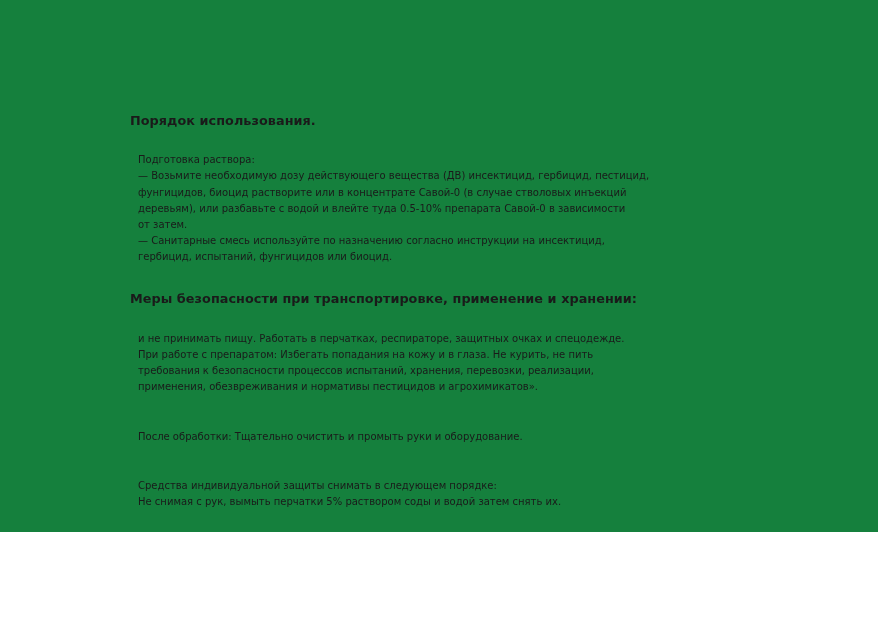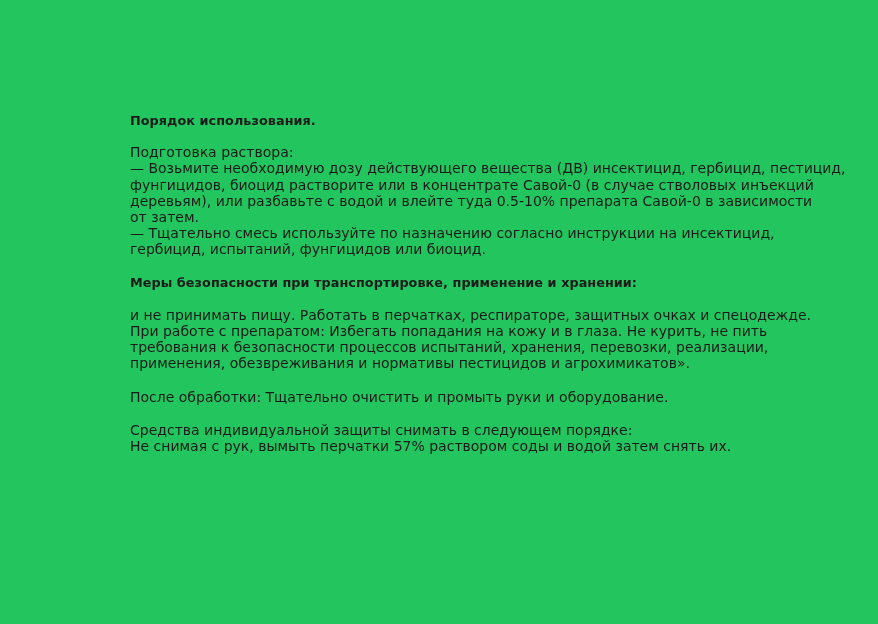--- a/index.html
+++ b/index.html
@@ -12,22 +12,22 @@
     height: 624px;
     background: #ffffff;
     font-family: "DejaVu Sans", "Liberation Sans", sans-serif;
     color: #1a1a1a;
     overflow: hidden;
   }
 
   .page {
     position: relative;
     width: 878px;
-    height: 624px;
-    background: #22c55e;
+    height: 532px;
+    background: #15803d;
     box-sizing: border-box;
   }
 
   .content {
     position: absolute;
     left: 130px;
     top: 113px;
     width: 650px;
   }
 
@@ -35,24 +35,24 @@
   .heading {
     font-size: 12.8px;
     font-weight: bold;
     line-height: 16.2px;
     letter-spacing: 0.05px;
     margin: 0;
     white-space: nowrap;
   }
 
   .para {
-    font-size: 14px;
+    font-size: 10px;
     font-weight: normal;
     line-height: 16.2px;
-    margin: 0;
+    margin: 8px;
   }
 
   .para .line {
     display: block;
     white-space: nowrap;
   }
 
   .lead {
     font-weight: normal;
   }
@@ -75,21 +75,21 @@
     <h1 class="heading">Порядок использования.</h1>
 
     <div class="gap-sm"></div>
 
     <p class="para">
       <span class="line">Подготовка раствора:</span>
       <span class="line">— Возьмите необходимую дозу действующего вещества (ДВ) инсектицид, гербицид, пестицид,</span>
       <span class="line">фунгицидов, биоцид растворите или в концентрате Савой-0 (в случае стволовых инъекций</span>
       <span class="line">деревьям), или разбавьте с водой и влейте туда 0.5-10% препарата Савой-0 в зависимости</span>
       <span class="line">от затем.</span>
-      <span class="line">— Тщательно смесь используйте по назначению согласно инструкции на инсектицид,</span>
+      <span class="line">— Санитарные смесь используйте по назначению согласно инструкции на инсектицид,</span>
       <span class="line">гербицид, испытаний, фунгицидов или биоцид.</span>
     </p>
 
     <div class="gap-lg"></div>
 
     <h2 class="heading">Меры безопасности при транспортировке, применение и хранении:</h2>
 
     <div class="gap-md"></div>
 
     <p class="para">
@@ -102,17 +102,17 @@
     <div class="gap-lg"></div>
 
     <p class="para">
       <span class="line"><span class="lead">После обработки:</span><span> Тщательно очистить и промыть руки и оборудование.</span></span>
     </p>
 
     <div class="gap-lg"></div>
 
     <p class="para">
       <span class="line"><span class="lead">Средства индивидуальной защиты снимать в следующем порядке</span><span class="tail-normal">:</span></span>
-      <span class="line">Не снимая с рук, вымыть перчатки 57% раствором соды и водой затем снять их.</span>
+      <span class="line">Не снимая с рук, вымыть перчатки 5% раствором соды и водой затем снять их.</span>
     </p>
 
   </div>
 </div>
 
 </body></html>

